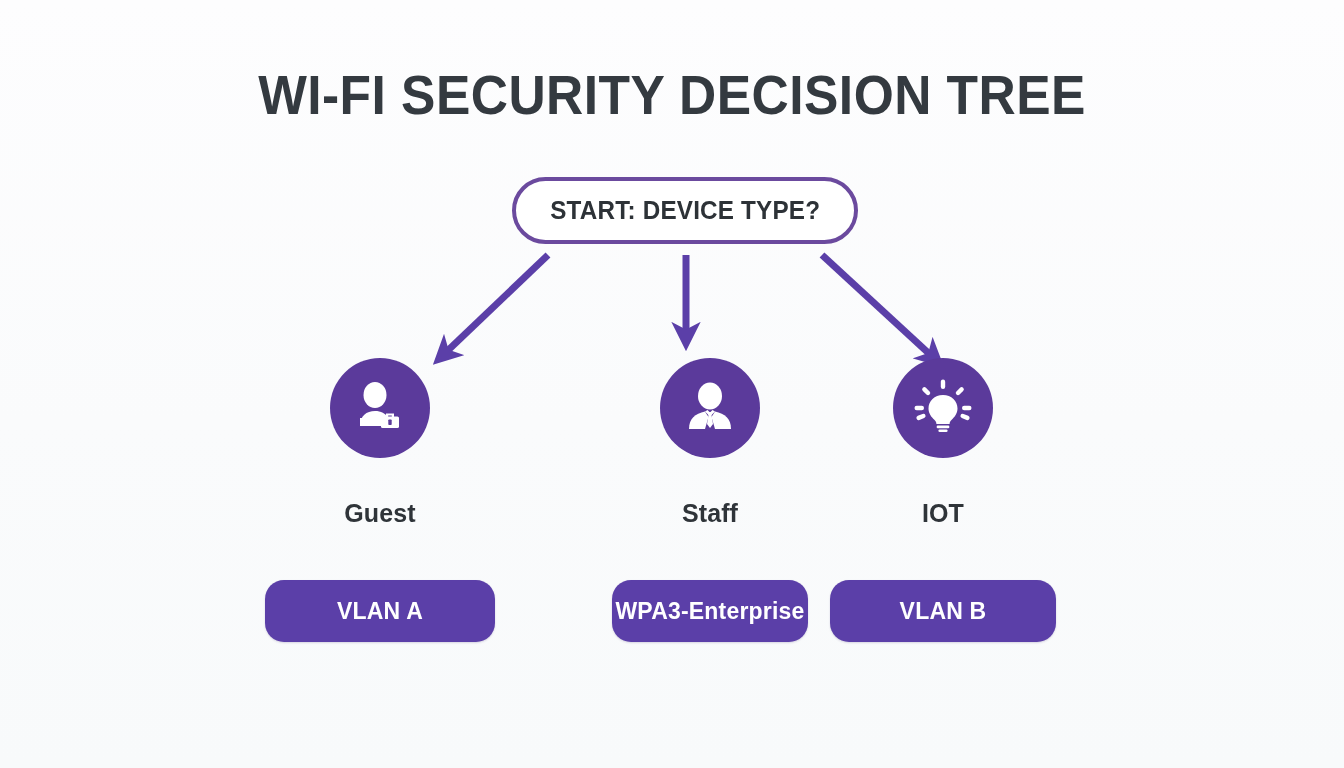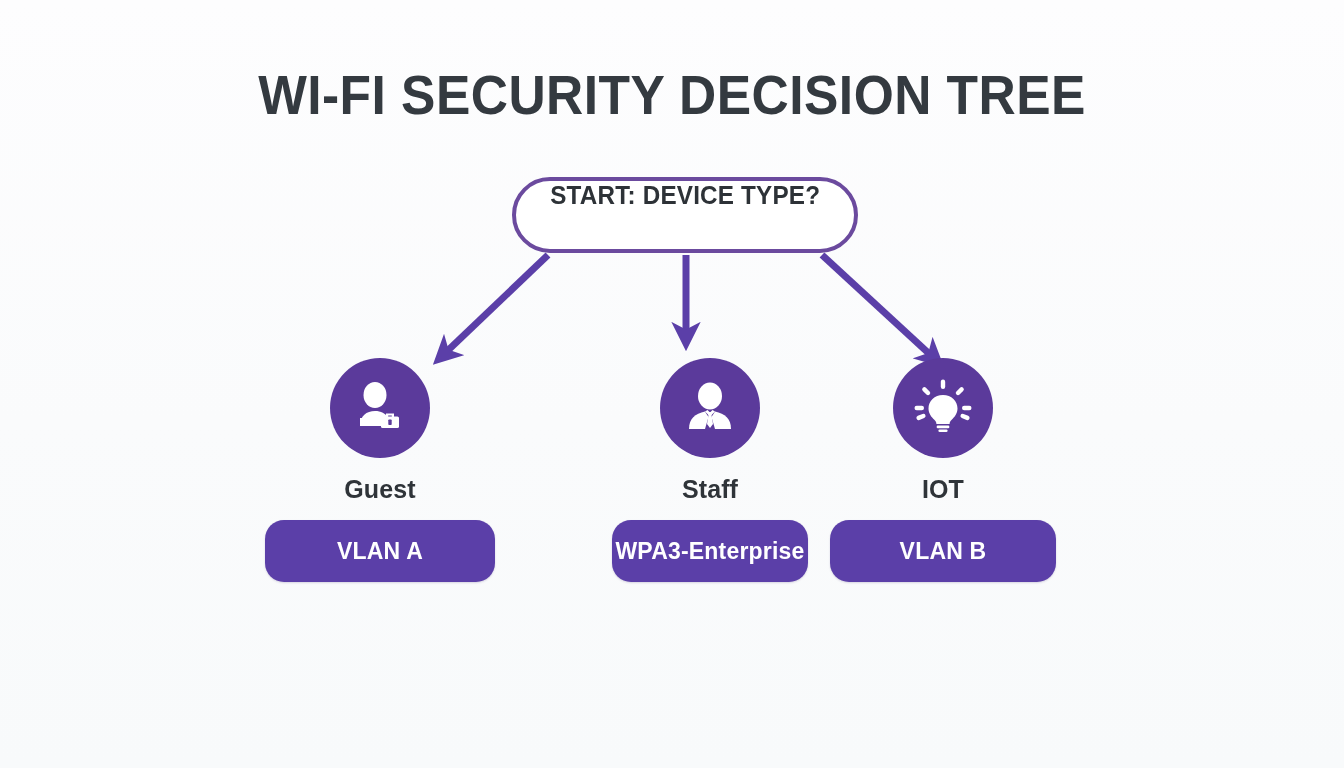--- a/index.html
+++ b/index.html
@@ -47,46 +47,47 @@
     height: 768px;
     pointer-events: none;
   }
 
   
   #start-node {
     position: absolute;
     left: 512px;
     top: 177px;
     width: 346px;
-    height: 76px;
+    height: 67px;
     box-sizing: border-box;
     border: 4px solid #6b4a9e;
     border-radius: 40px;
     background: #ffffff;
     display: flex;
-    align-items: flex-start;
+    align-items: center;
     justify-content: center;
   }
   #start-node .label {
     font-size: 25px;
     font-weight: bold;
     color: #2d3237;
     letter-spacing: 0.2px;
     white-space: nowrap;
     transform: scaleX(0.97);
   }
 
   
   .branch {
     position: absolute;
     top: 358px;
     width: 240px;
     display: flex;
     flex-direction: column;
     align-items: center;
+    gap: 24px;
   }
   #branch-0 { left: 260px; }
   #branch-1 { left: 590px; }
   #branch-2 { left: 823px; }
 
   .node-circle {
     width: 100px;
     height: 100px;
     border-radius: 50%;
     background: #5b3a9b;
@@ -99,21 +100,21 @@
   .branch-label {
     margin-top: 19px;
     font-size: 25px;
     font-weight: bold;
     color: #2f3439;
     letter-spacing: 0.1px;
     line-height: 1;
   }
 
   .outcome-pill {
-    margin-top: 18px;
+    margin-top: 30px;
     height: 62px;
     border-radius: 19px;
     background: #5b3fa8;
     display: flex;
     align-items: center;
     justify-content: center;
     padding: 8px 30px;
     box-sizing: border-box;
     box-shadow: 0 1px 2px rgba(60, 40, 110, 0.18);
   }

